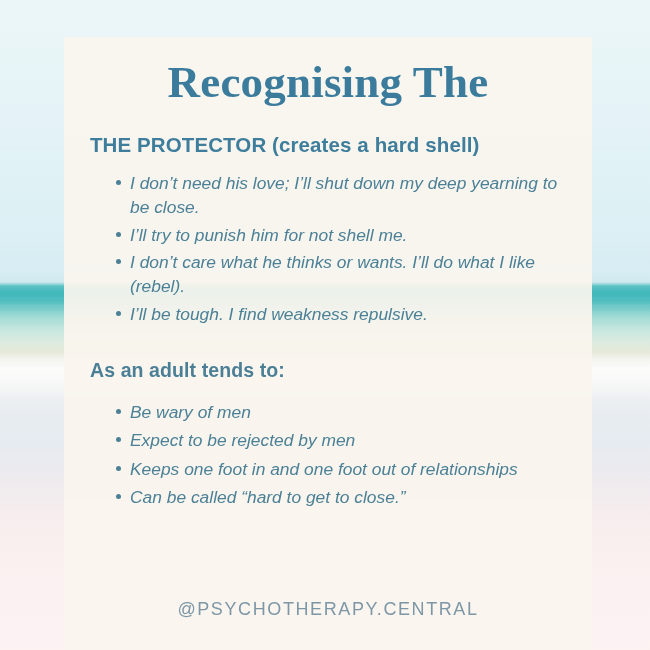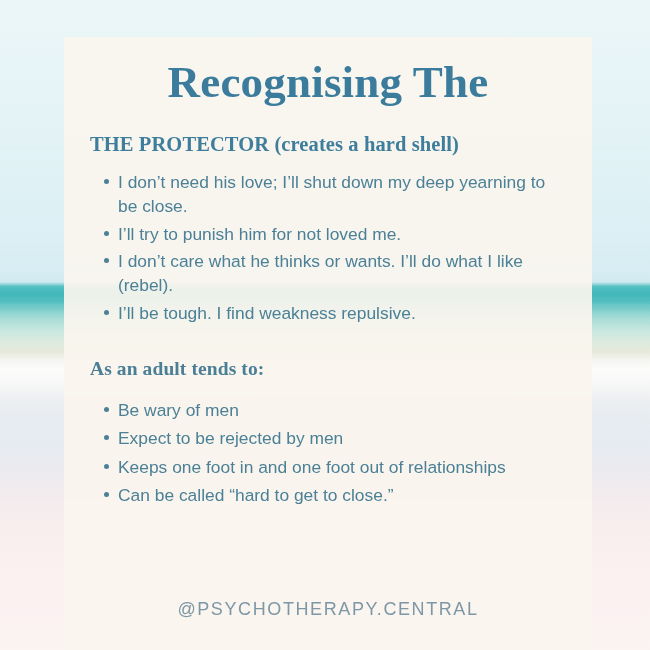--- a/index.html
+++ b/index.html
@@ -114,32 +114,32 @@
     letter-spacing: .2px;
   }
 
   .section-head {
     margin: 0;
     padding: 22px 30px 0 26px;
     font-size: 20.5px;
     font-weight: bold;
     color: #3e7e9c;
     letter-spacing: .1px;
-    font-family: Liberation Serif, serif;
   }
   .section-head.secondary {
     padding-top: 30px;
     font-size: 19.5px;
     color: #4a7f96;
   }
 
   ul.bullets {
     margin: 0;
-    padding: 14px 34px 0 40px;
+    padding: 14px 34px 0 52px;
     list-style: none;
+    font-style: italic;
   }
   ul.bullets.second {
     padding-top: 18px;
     padding-right: 28px;
   }
   ul.bullets li {
     position: relative;
     font-size: 17.4px;
     line-height: 1.40;
     color: #4b8096;
@@ -186,21 +186,21 @@
   <div class="card">
 
     <h1 class="title">
       <span>Recognising The</span><br>
     </h1>
 
     <h2 class="section-head">THE PROTECTOR (creates a hard shell)</h2>
 
     <ul class="bullets">
       <li>I don’t need his love; I’ll shut down my deep yearning to be close.</li>
-      <li>I’ll try to punish him for not loved me.</li>
+      <li>I’ll try to punish him for not shell me.</li>
       <li>I don’t care what he thinks or wants. I’ll do what I like (rebel).</li>
       <li>I’ll be tough. I find weakness repulsive.</li>
     </ul>
 
     <h2 class="section-head secondary">As an adult tends to:</h2>
 
     <ul class="bullets second">
       <li>Be wary of men</li>
       <li>Expect to be rejected by men</li>
       <li>Keeps one foot in and one foot out of relationships</li>

